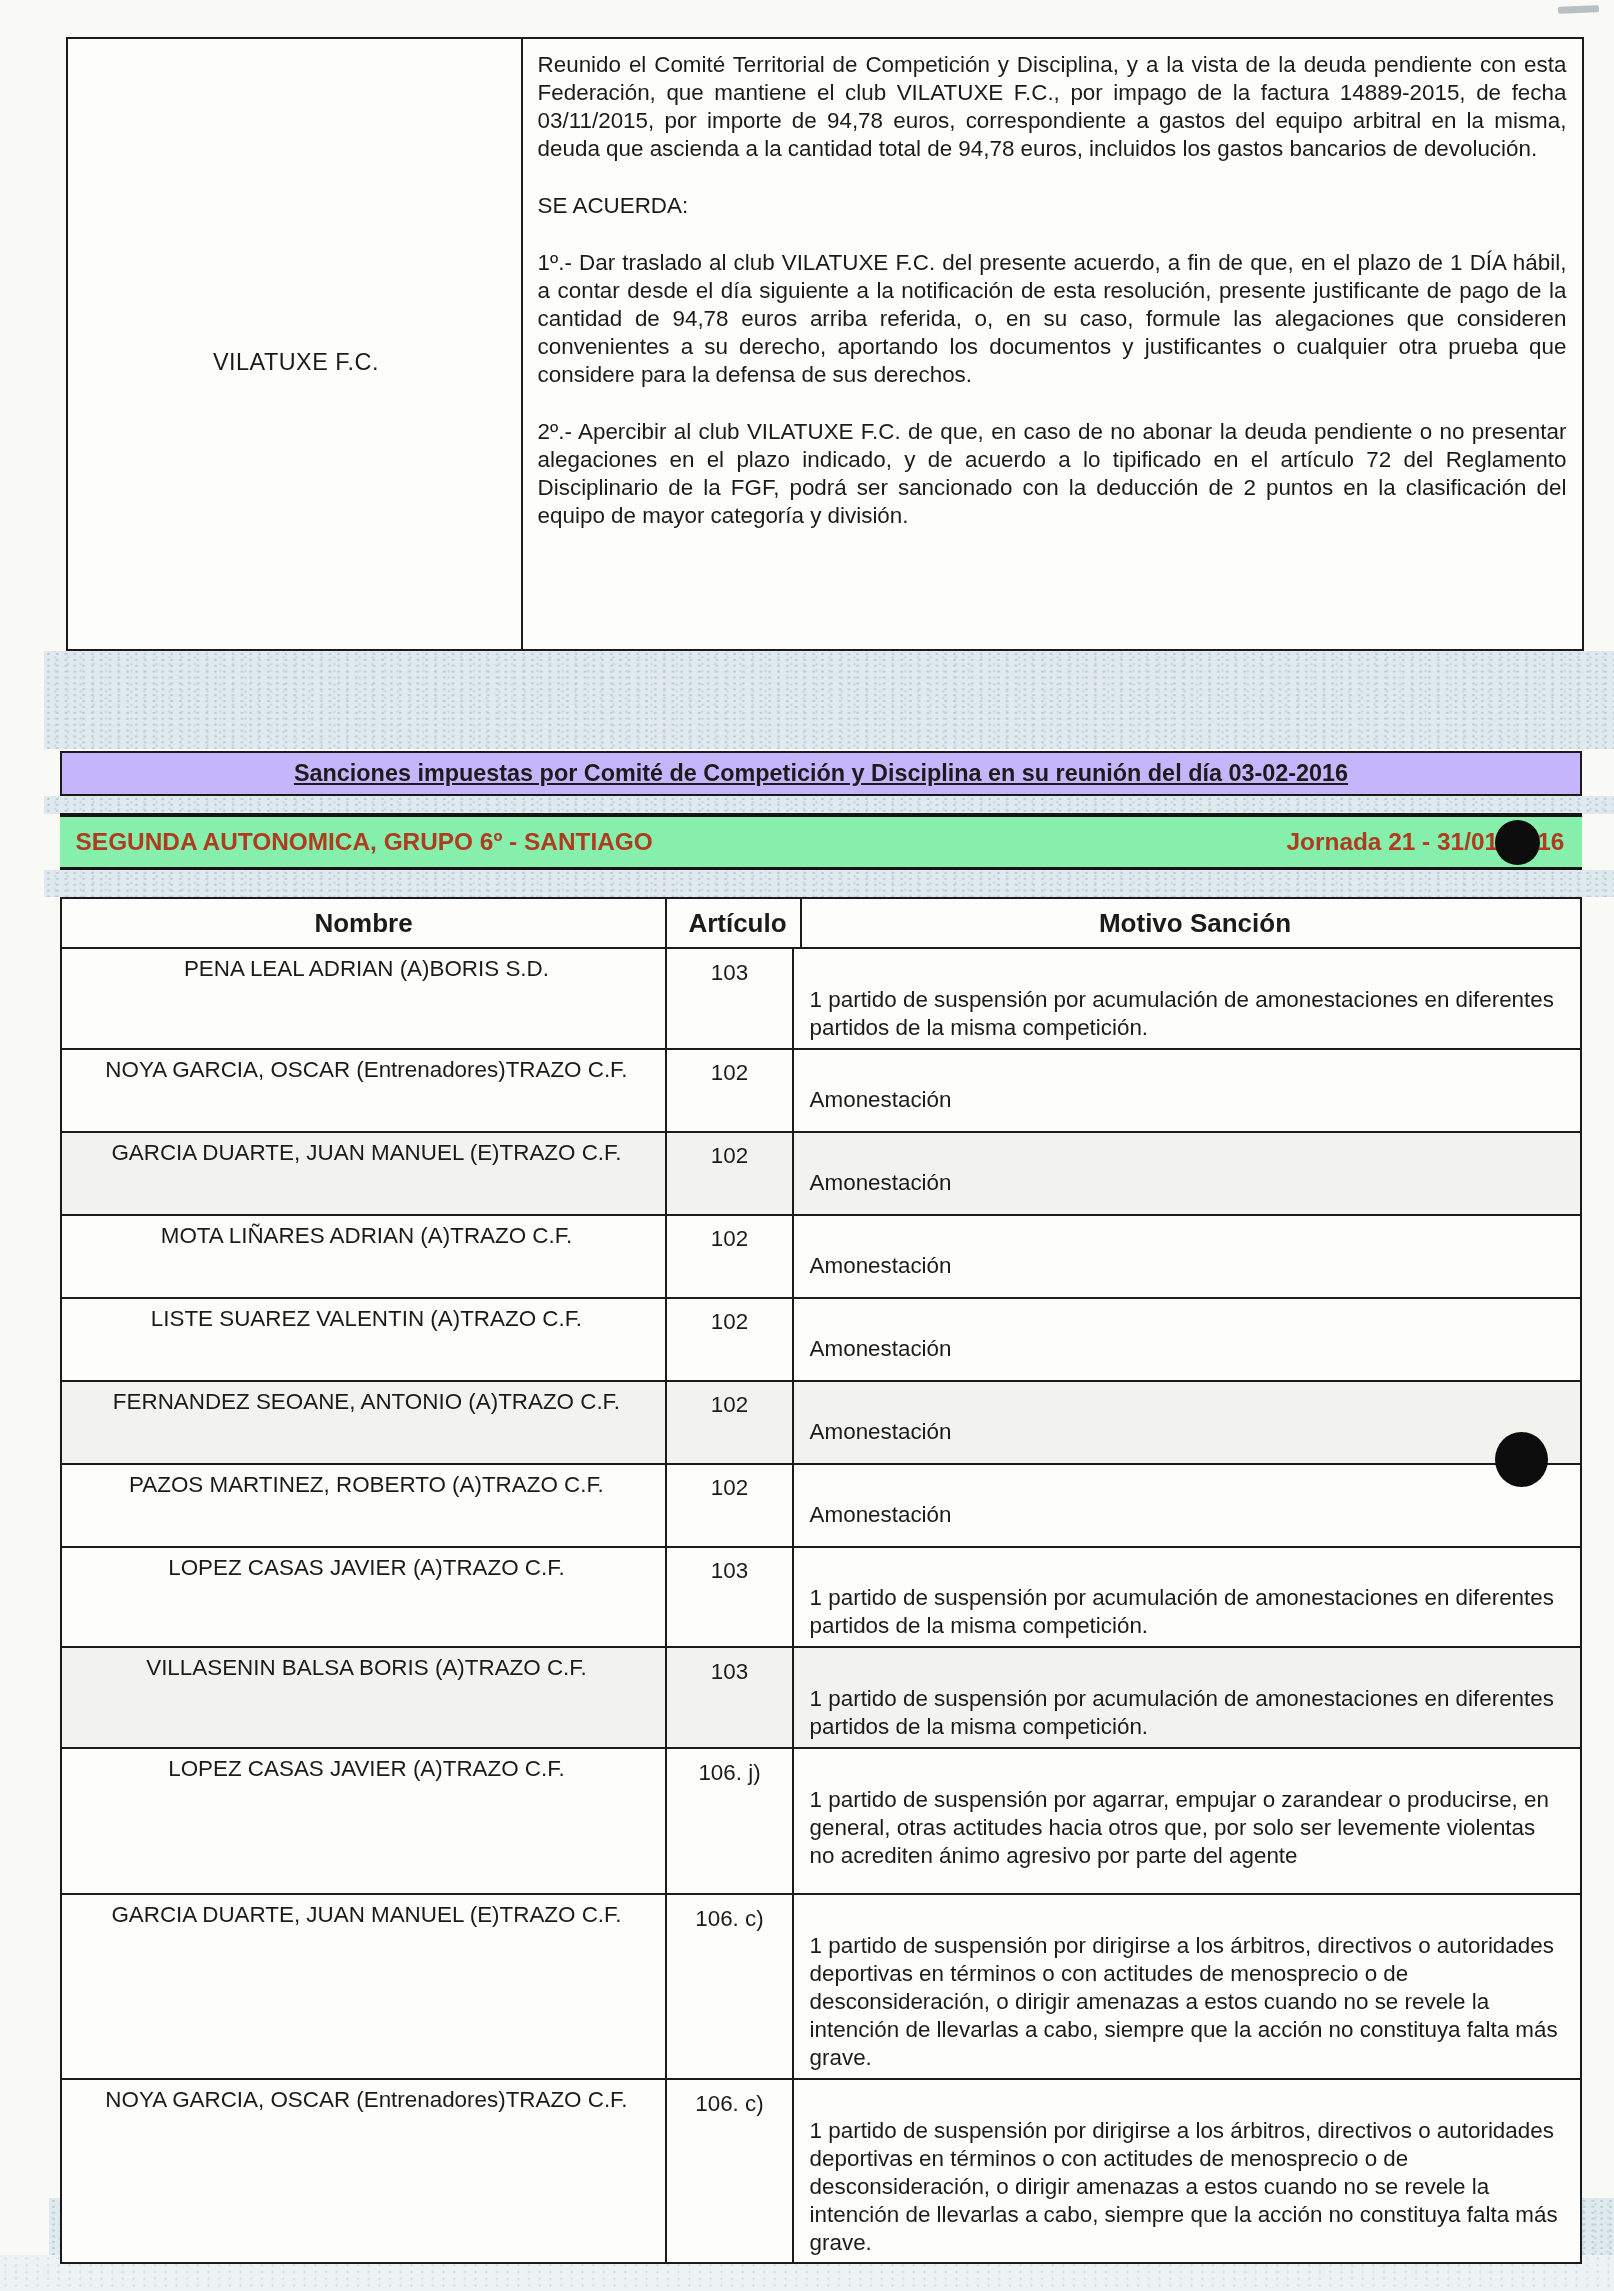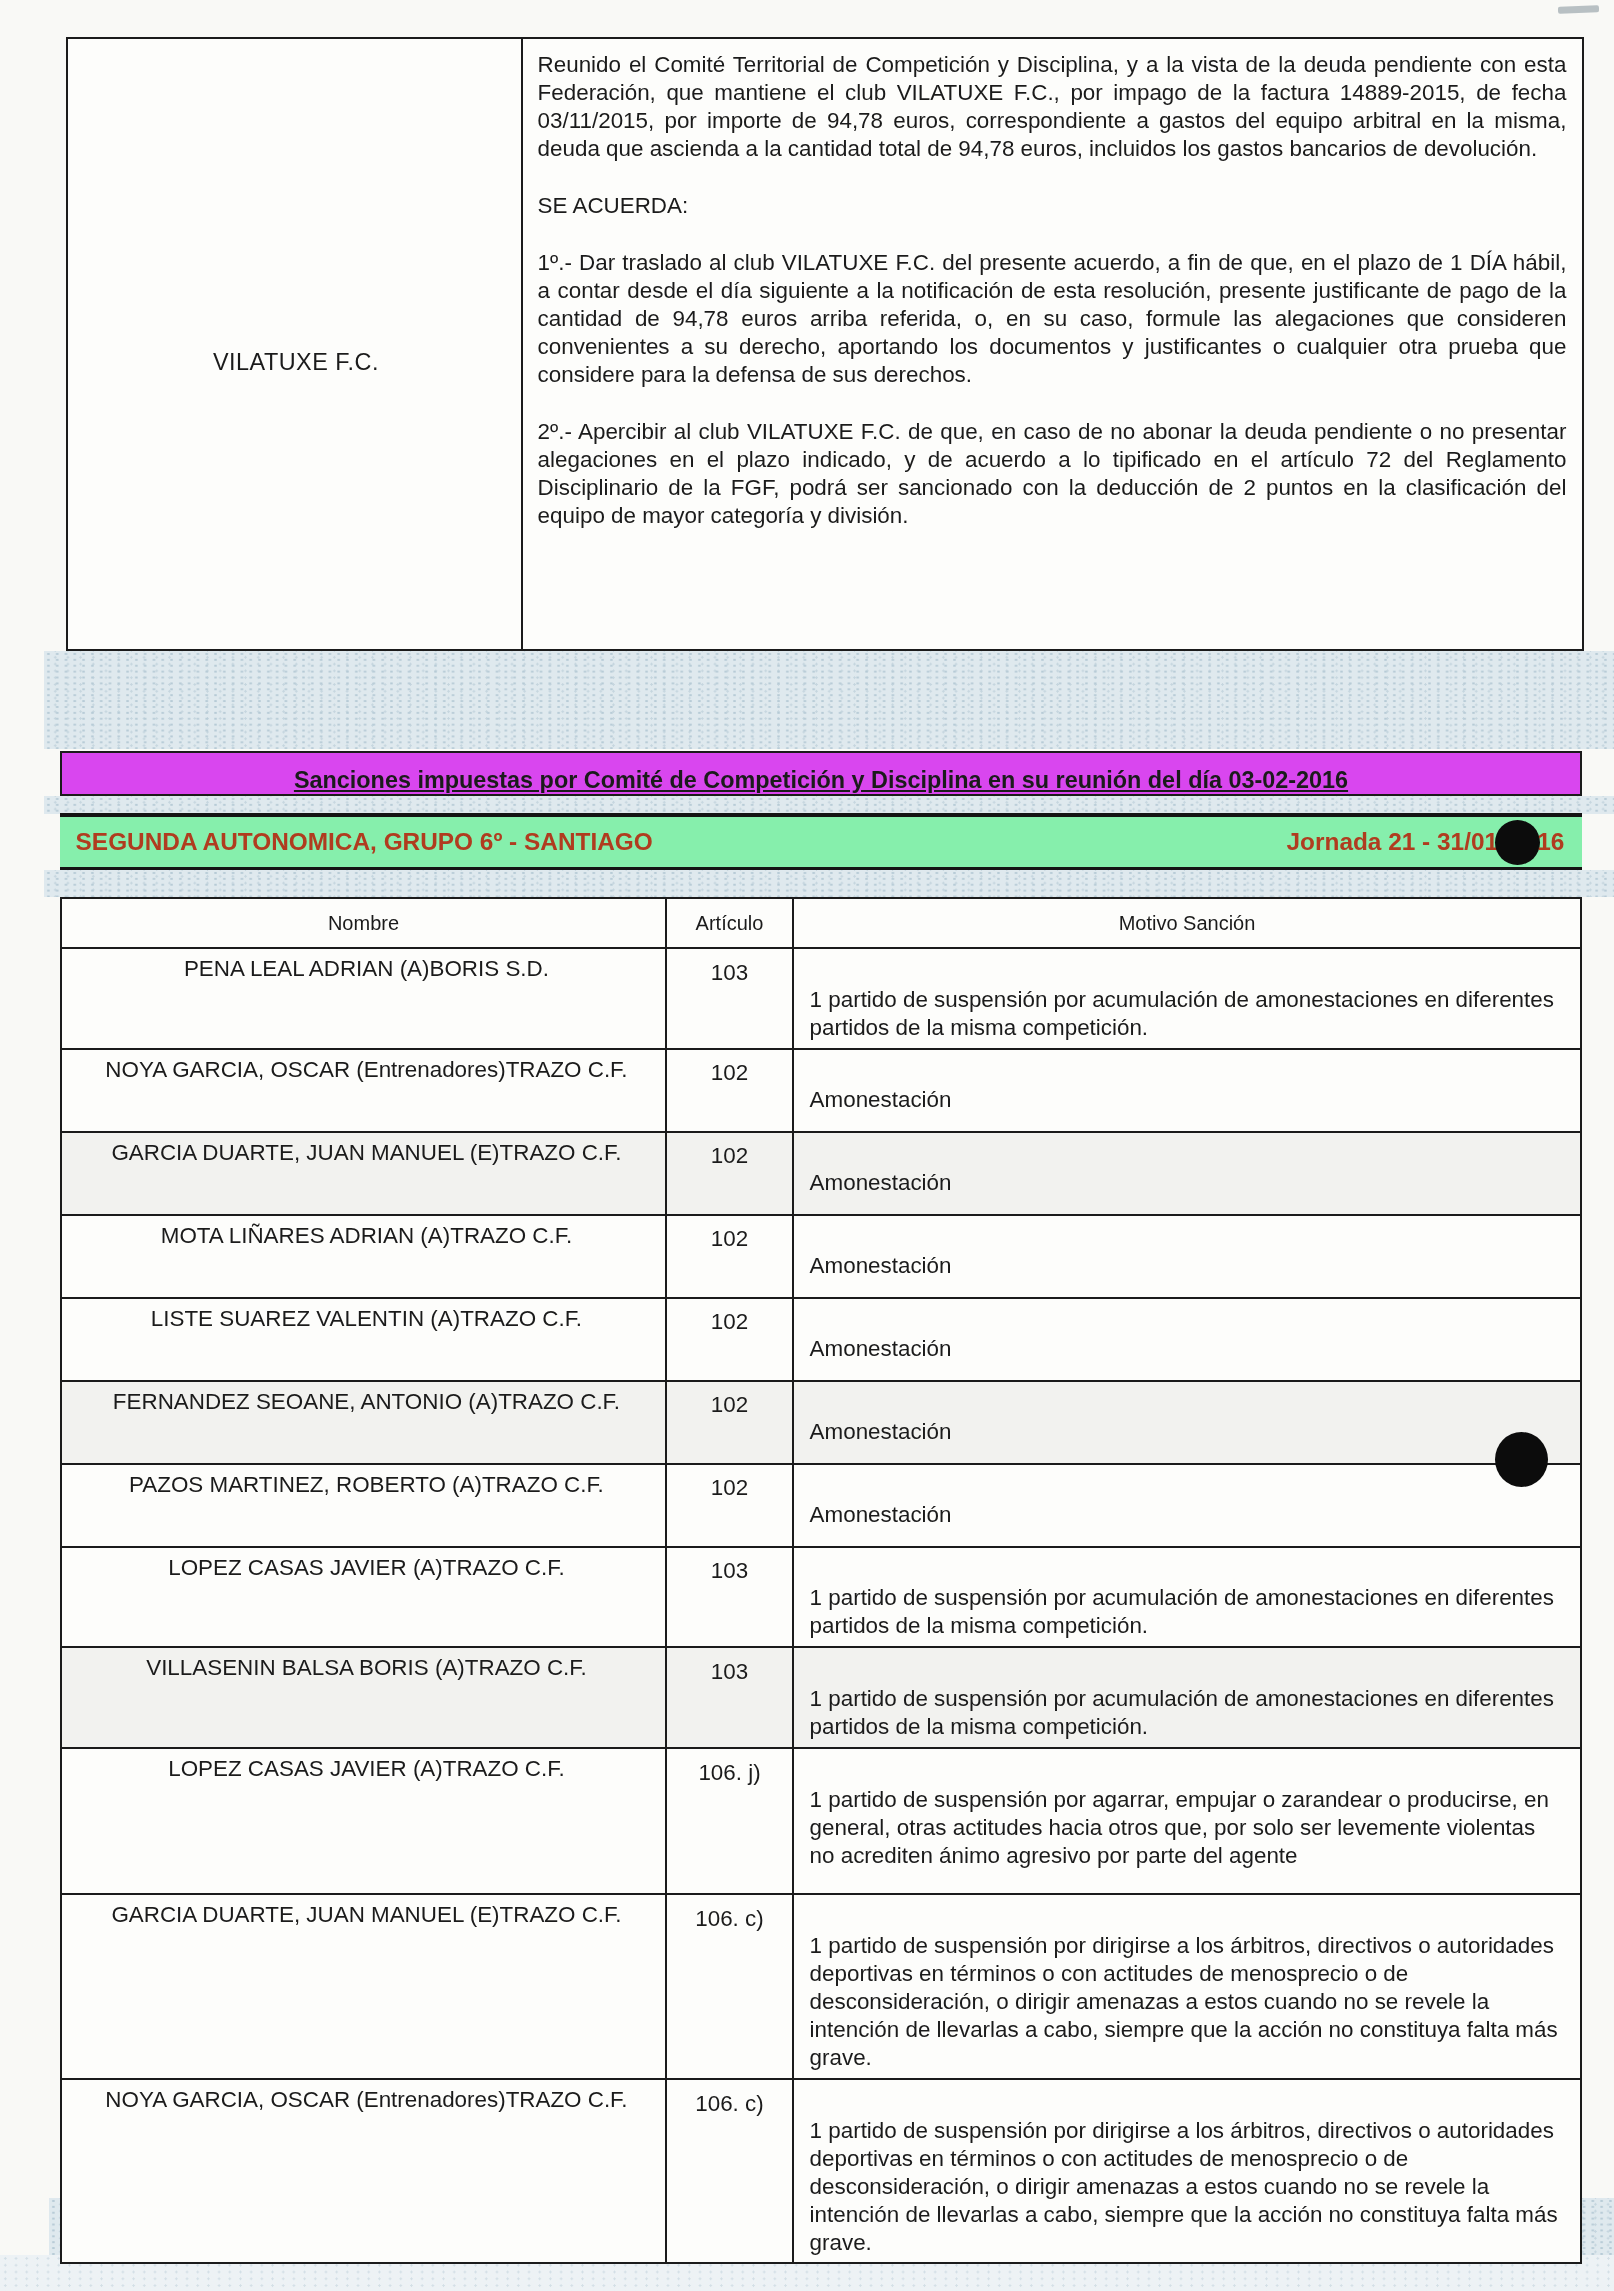--- a/index.html
+++ b/index.html
@@ -45,22 +45,22 @@
   .club-label{font-size:23.4px;letter-spacing:0.5px;}
   .acuerdo-right{
     flex:1;box-sizing:border-box;
     padding:11.7px 15.6px 0 14.6px;
     font-size:22.4px;line-height:28px;text-align:justify;
   }
   .acuerdo-right p{margin:0 0 29px 0;}
   
   .section-box{
     position:absolute;left:60px;top:751px;width:1522px;height:45px;
-    border:2.9px solid #1b1b1b;background:#d946ef;box-sizing:border-box;
-    display:flex;align-items:flex-end;justify-content:center;
+    border:2.9px solid #1b1b1b;background:#c4b5fd;box-sizing:border-box;
+    display:flex;align-items:center;justify-content:center;
   }
   .section-box span{font-size:23.4px;font-weight:bold;text-decoration:underline;}
   
   .red-band{
     position:absolute;left:60px;top:813px;width:1522px;height:57px;
     border-top:4.9px solid #141414;border-bottom:3.9px solid #141414;
     background:#86efac;box-sizing:border-box;
     display:flex;align-items:center;justify-content:space-between;
     padding:0 17.6px 0 15.6px;
     font-size:24.4px;font-weight:bold;
@@ -68,21 +68,21 @@
   .inline-dot{
     display:inline-block;width:45px;height:45px;border-radius:50%;
     background:#0c0c0c;vertical-align:-14.6px;margin:0 -2.9px;
   }
   
   .sanctions{
     position:absolute;left:60px;top:897px;width:1522px;
     border:2.9px solid #1b1b1b;background:#fdfdfb;box-sizing:border-box;
   }
   .thead{display:flex;height:48px;border-bottom:2.9px solid #1b1b1b;
-    font-weight:normal;font-size:20px;}
+    font-weight:bold;font-size:26px;gap:8px;}
   .thead .th{display:flex;align-items:center;justify-content:center;box-sizing:border-box;}
   .col-name{width:605px;border-right:2px solid #1b1b1b;}
   .col-art{width:127px;border-right:2px solid #1b1b1b;}
   .col-mot{flex:1;}
   .trow{display:flex;min-height:83px;border-bottom:2.9px solid #1b1b1b;
     font-size:22.4px;line-height:28px;box-sizing:border-box;}
   .trow:last-child{border-bottom:none;}
   .trow:nth-child(3),.trow:nth-child(6),.trow:nth-child(9){background:#f2f2ef;}
   .trow:nth-child(8),.trow:nth-child(9){min-height:86px;}
   .trow:nth-child(10){min-height:146px;}

